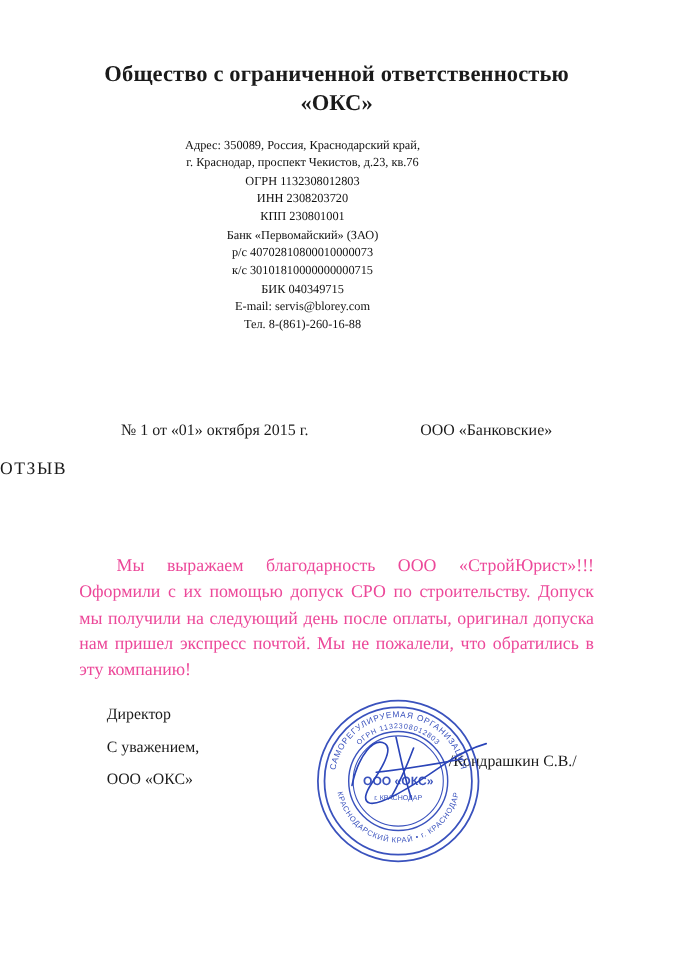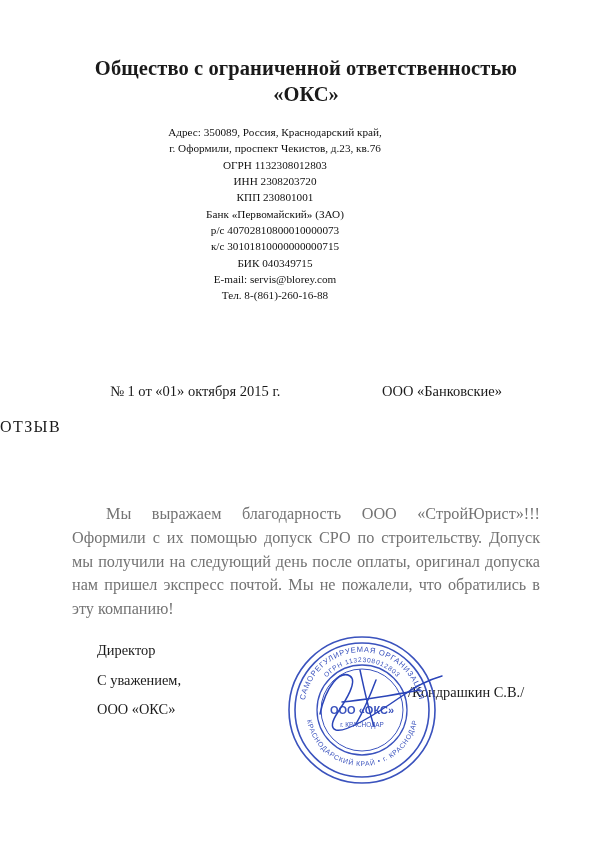--- a/index.html
+++ b/index.html
@@ -89,21 +89,21 @@
   
   .body-text {
     position: absolute;
     left: 72px;
     top: 503px;
     width: 468px;
     font-size: 16.2px;
     line-height: 1.47;
     text-align: justify;
     text-indent: 34px;
-    color: #737373;
+    color: #ec4899;
   }
 
   
   .signature {
     position: absolute;
     left: 97px;
     top: 636px;
     font-size: 14.4px;
     line-height: 2.05;
   }
@@ -143,21 +143,21 @@
 
 <div class="page">
 
   <div class="letterhead">
     <div class="line1">Общество с ограниченной ответственностью</div>
     <div class="line2">«ОКС»</div>
   </div>
 
   <div class="requisites">
     <div>Адрес: 350089, Россия, Краснодарский край,</div>
-    <div>г. Оформили, проспект Чекистов, д.23, кв.76</div>
+    <div>г. Краснодар, проспект Чекистов, д.23, кв.76</div>
     <div>ОГРН 1132308012803</div>
     <div>ИНН 2308203720</div>
     <div>КПП 230801001</div>
     <div>Банк «Первомайский» (ЗАО)</div>
     <div>р/с 40702810800010000073</div>
     <div>к/с 30101810000000000715</div>
     <div>БИК 040349715</div>
     <div>E-mail: servis@blorey.com</div>
     <div>Тел. 8-(861)-260-16-88</div>
   </div>

